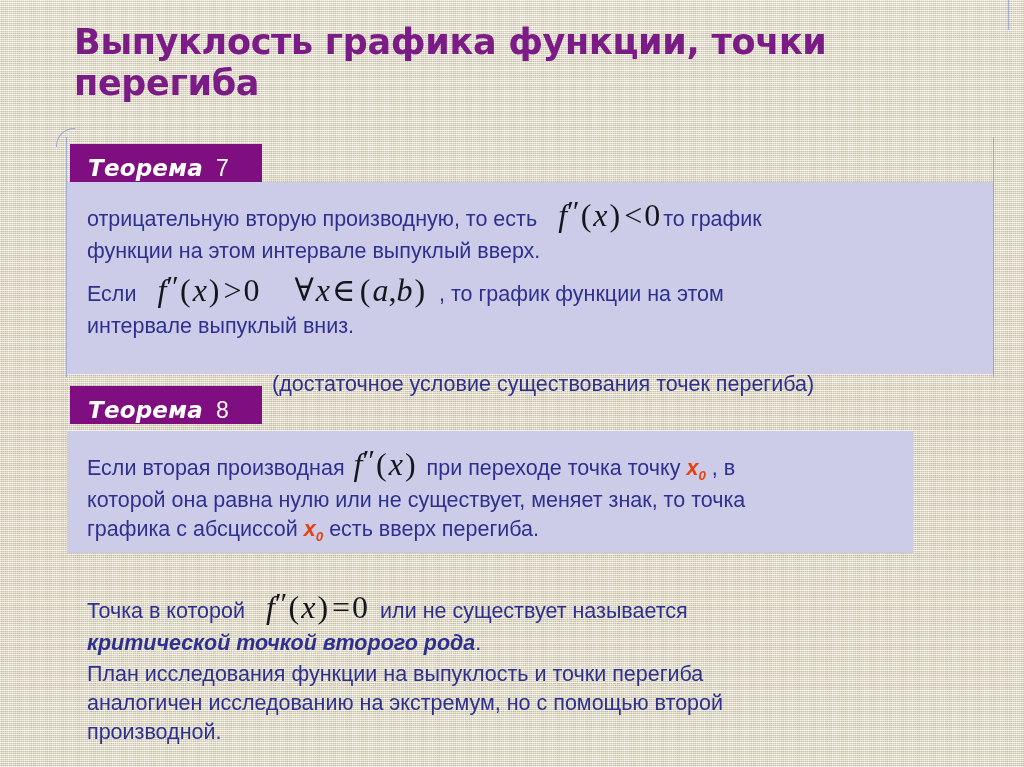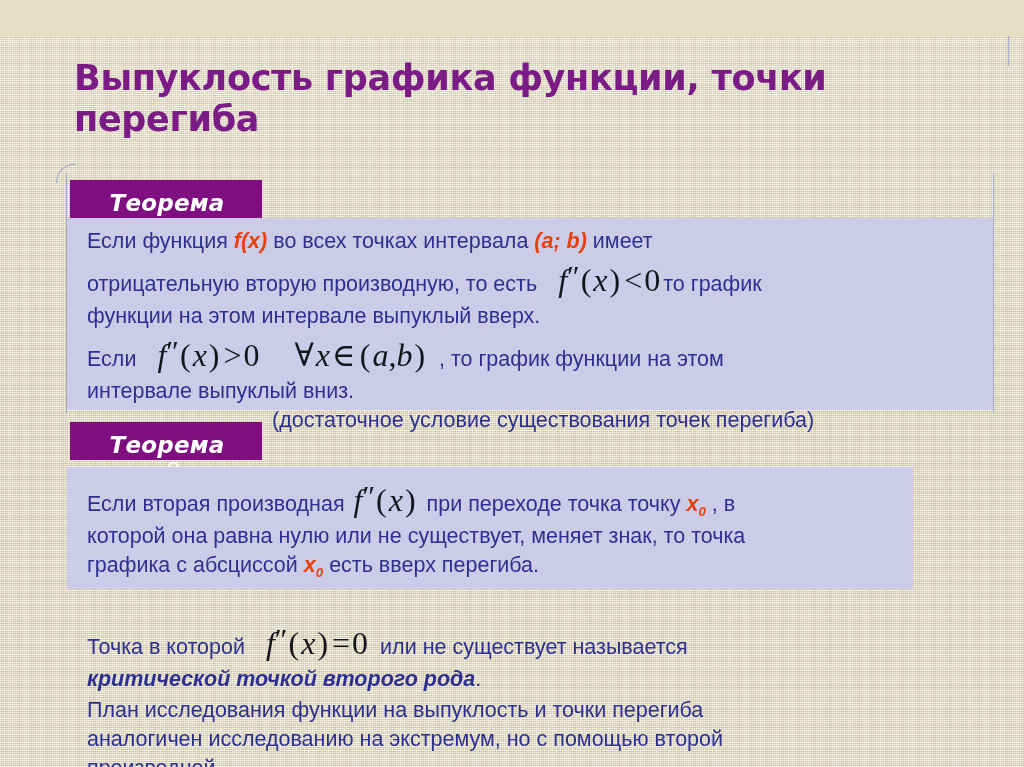--- a/index.html
+++ b/index.html
@@ -32,21 +32,20 @@
         rgba(165,152,112,0.20) 1px, rgba(165,152,112,0.20) 2px,
         rgba(255,255,255,0.22) 2px, rgba(255,255,255,0.22) 3px,
         rgba(145,133,96,0.14) 3px, rgba(145,133,96,0.14) 4px),
       repeating-linear-gradient(0deg,
         rgba(120,110,80,0.055) 0px, rgba(120,110,80,0.055) 6px,
         rgba(255,255,255,0.07) 6px, rgba(255,255,255,0.07) 13px),
       repeating-linear-gradient(90deg,
         rgba(120,110,80,0.05) 0px, rgba(120,110,80,0.05) 7px,
         rgba(255,255,255,0.06) 7px, rgba(255,255,255,0.06) 15px),
       linear-gradient(180deg, #ece5ce 0%, #e6ddc2 55%, #e9e1c8 100%);
-    margin-top: 36px;
   }
 
   
   .vline {
     position: absolute;
     width: 1px;
     background: #8f9ccb;
     opacity: .75;
   }
   .vline.left  { left: 66px;   top: 137px; height: 240px; }
@@ -80,21 +79,20 @@
   .banner {
     position: absolute;
     background: #7f0f80;
     color: #ffffff;
     display: flex;
     align-items: center;
     padding: 10px 16px 0 18px;
     box-sizing: border-box;
     height: 38px;
     white-space: nowrap;
-    flex-direction: column;
   }
   .banner .word {
     font-family: "DejaVu Sans", sans-serif;
     font-weight: bold;
     font-style: italic;
     font-size: 23px;
     letter-spacing: .2px;
   }
   .banner .num {
     font-family: "Liberation Sans", sans-serif;
@@ -187,23 +185,20 @@
 
   <div id="title">Выпуклость графика функции, точки перегиба</div>
 
   <div id="banner7" class="banner">
     <span class="word">Теорема</span>
     <span class="num">7</span>
   </div>
 
   <div id="panel7" class="panel">
     <div>
-      <span>Если функция </span><span class="accent">f(x)</span><span> во всех точках интервала </span><span class="accent">(a; b)</span><span> имеет</span>
-    </div>
-    <div>
       <span>отрицательную вторую производную, то есть</span><span class="gap"></span><span class="math"><i class="fn">f</i><span class="pr">″</span><span class="op">(</span><i>x</i><span class="op">)</span><span class="op">&lt;</span>0</span><span>то график</span>
     </div>
     <div>функции на этом интервале выпуклый вверх.</div>
     <div>
       <span>Если</span><span class="gap"></span><span class="math"><i class="fn">f</i><span class="pr">″</span><span class="op">(</span><i>x</i><span class="op">)</span><span class="op">&gt;</span>0</span><span class="gap"></span><span class="gap-s"></span><span class="math"><span class="op">∀</span><i>x</i><span class="op">∈</span><span class="op">(</span><i>a</i>,<i>b</i><span class="op">)</span></span><span class="gap-s"></span><span>, то график функции на этом</span>
     </div>
     <div>интервале выпуклый вниз.</div>
   </div>
 
   <div id="banner8" class="banner">

